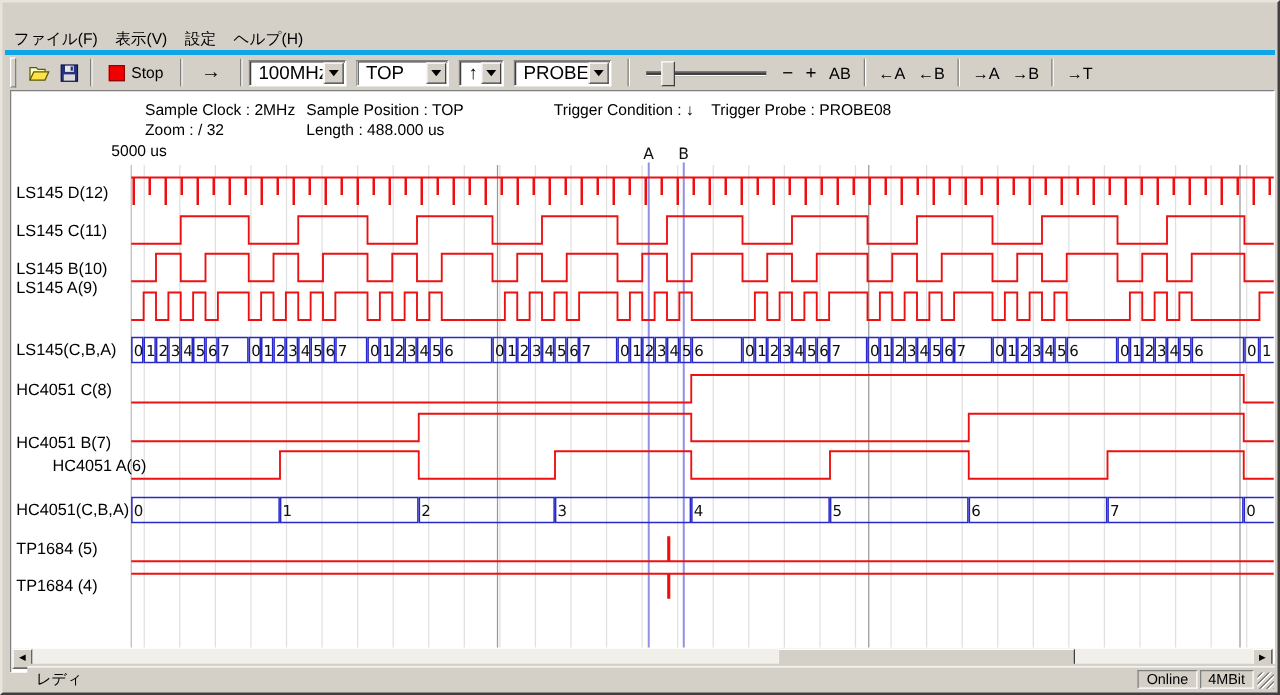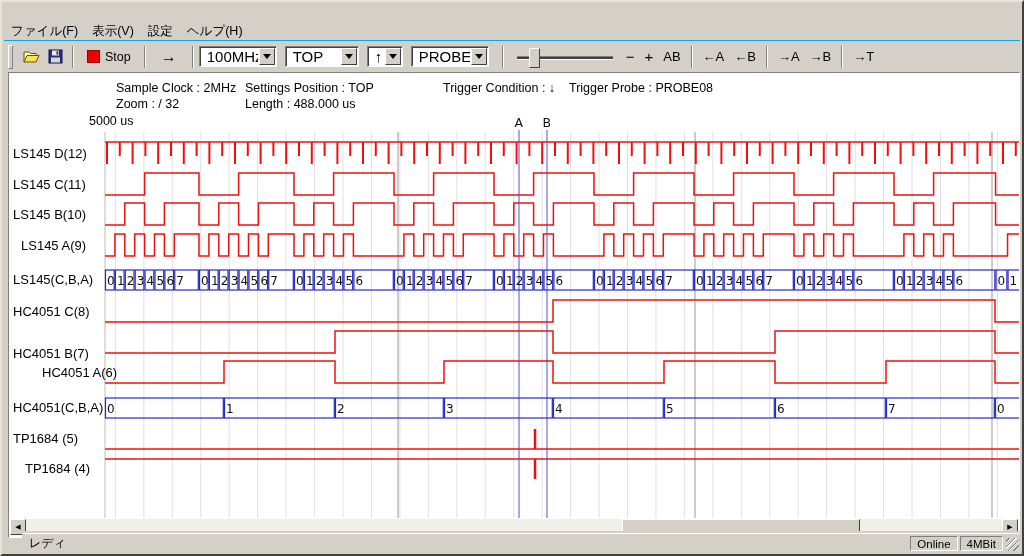--- a/index.html
+++ b/index.html
@@ -19,21 +19,21 @@
   .titletext{color:#fff;font-size:12px;font-weight:bold;white-space:nowrap;overflow:hidden;flex:1;}
   .winbtns{display:flex;gap:2px;margin-left:4px;}
   .winbtn{width:16px;height:14px;background:#d4d0c8;border:1px solid;
           border-color:#fff #404040 #404040 #fff;font-size:9px;line-height:11px;text-align:center;
           color:#000;font-weight:bold;box-sizing:border-box;}
   
   .menubar{position:absolute;left:2px;top:20px;right:2px;height:18px;display:flex;align-items:center;}
   .menuitem{font-size:12.5px;padding:1px 7px;color:#000;white-space:nowrap;}
   
   .toolbar{position:absolute;left:2px;top:38px;right:2px;height:32px;display:flex;align-items:center;
-           padding-left:3px;border-top:1px solid #0ea5e9;box-sizing:border-box;}
+           padding-left:3px;border-top:4px solid #0ea5e9;box-sizing:border-box;}
   .grip{width:3px;height:22px;border:1px solid;border-color:#fff #808080 #808080 #fff;margin:0 6px 0 1px;}
   .tsep{width:0;height:22px;border-left:1px solid #808080;border-right:1px solid #fff;margin:0 5px;}
   .iconbtn{width:24px;height:24px;display:flex;align-items:center;justify-content:center;}
   .stopbtn{display:flex;align-items:center;gap:5px;padding:2px 8px;height:22px;box-sizing:border-box;}
   .stopsq{width:11px;height:11px;background:#f00000;border:1px solid #900;}
   .txtbtn{font-size:13px;color:#000;padding:2px 5px;height:22px;display:flex;align-items:center;box-sizing:border-box;white-space:nowrap;}
   .runarrow{font-size:16px;font-weight:bold;padding:0 10px;}
   .combo{display:flex;height:21px;background:#fff;border:1px solid;border-color:#808080 #fff #fff #808080;
          box-shadow:inset 1px 1px 0 #404040;align-items:center;margin-right:8px;box-sizing:border-box;}
   .combo .val{font-size:15px;padding:0 7px;flex:1;white-space:nowrap;overflow:hidden;}
@@ -443,39 +443,39 @@
           <line x1="103" y1="447" x2="1020" y2="447" stroke="#ee1010" stroke-width="1.5"></line>
           <line x1="533" y1="447" x2="533" y2="427" stroke="#ee1010" stroke-width="2.5"></line>
         </g>
         <g>
           <line x1="103" y1="457" x2="1020" y2="457" stroke="#ee1010" stroke-width="1.5"></line>
           <line x1="533" y1="457" x2="533" y2="477" stroke="#ee1010" stroke-width="2.5"></line>
         </g>
       </svg>
 
     <div class="infoitem" style="left:107px;top:8px">Sample Clock : 2MHz</div>
-    <div class="infoitem" style="left:236px;top:8px">Settings Position : TOP</div>
+    <div class="infoitem" style="left:236px;top:8px">Sample Position : TOP</div>
     <div class="infoitem" style="left:434px;top:8px">Trigger Condition : ↓</div>
     <div class="infoitem" style="left:560px;top:8px">Trigger Probe : PROBE08</div>
     <div class="infoitem" style="left:107px;top:24px">Zoom : /  32</div>
     <div class="infoitem" style="left:236px;top:24px">Length : 488.000 us</div>
     <div class="infoitem" style="left:80px;top:41px">5000 us</div>
 
     <div id="siglabels">
         <div class="siglabel" style="left: 4px; top: 73px;">LS145 D(12)</div>
         <div class="siglabel" style="left: 4px; top: 104px;">LS145 C(11)</div>
         <div class="siglabel" style="left: 4px; top: 134px;">LS145 B(10)</div>
-        <div class="siglabel" style="left: 4px; top: 165px; margin-left: 8px;">LS145 A(9)</div>
+        <div class="siglabel" style="left: 4px; top: 149px;">LS145 A(9)</div>
         <div class="siglabel" style="left: 4px; top: 199px;">LS145(C,B,A)</div>
         <div class="siglabel" style="left: 4px; top: 231px;">HC4051 C(8)</div>
         <div class="siglabel" style="left: 4px; top: 273px;">HC4051 B(7)</div>
         <div class="siglabel" style="left: 4px; top: 292px; margin-left: 29px;">HC4051 A(6)</div>
         <div class="siglabel" style="left: 4px; top: 327px;">HC4051(C,B,A)</div>
         <div class="siglabel" style="left: 4px; top: 358px;">TP1684 (5)</div>
-        <div class="siglabel" style="left: 16px; top: 388px; text-align: center;">TP1684 (4)</div>
+        <div class="siglabel" style="left: 4px; top: 388px; text-align: center;">TP1684 (4)</div>
       </div>
 
     <div class="hscroll">
       <div class="sbtn">◀</div>
       <div class="strack">
         <div class="sthumb"></div>
       </div>
       <div class="sbtn">▶</div>
     </div>
   </div>

